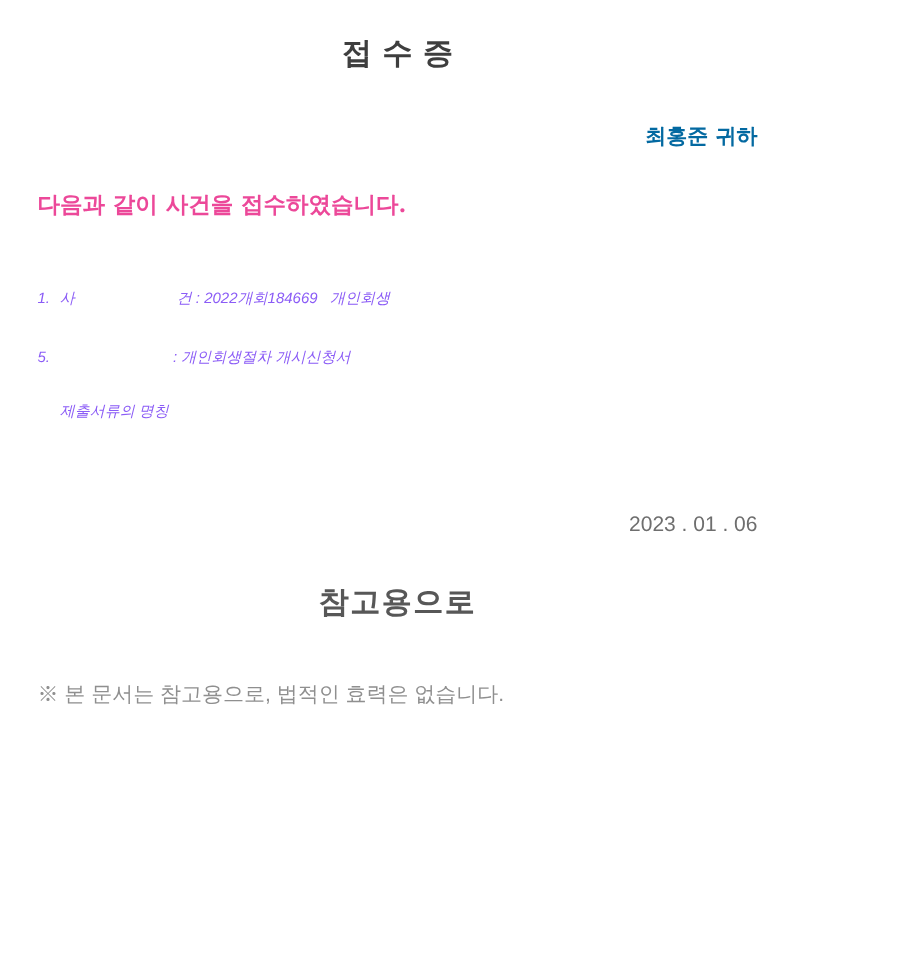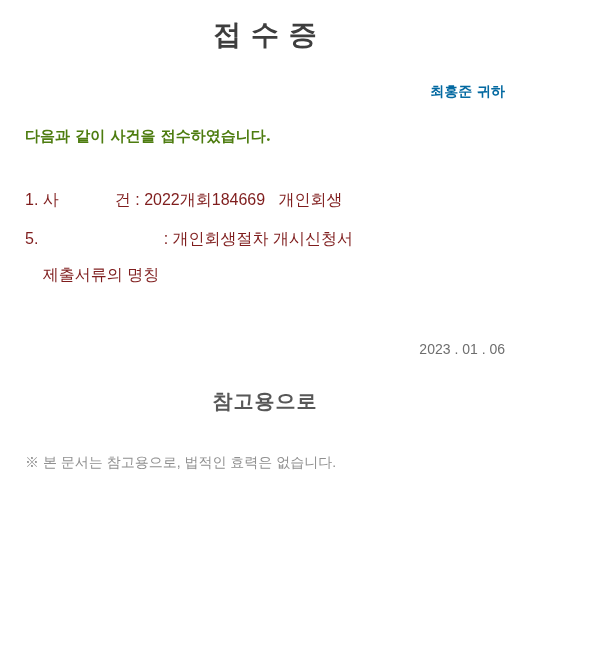--- a/index.html
+++ b/index.html
@@ -16,21 +16,21 @@
   .page {
     box-sizing: border-box;
     width: 600px;
     height: 650px;
     padding: 16px 95px 0 25px; 
   }
   .doc-title {
     margin: 0;
     text-align: center;
     font-family: "DejaVu Serif", "Liberation Serif", serif;
-    font-size: 28px;
+    font-size: 20px;
     font-weight: 600;
     line-height: 38px;
     color: #3e3e3e;
     white-space: pre;
   }
   .addressee {
     margin-top: 28px;
     text-align: right;
     font-family: "DejaVu Serif", "Liberation Serif", serif;
     font-size: 14px;
@@ -38,32 +38,33 @@
     line-height: 18px;
     color: #0369a1;
     white-space: pre;
   }
   .intro {
     margin-top: 26px;
     font-family: "DejaVu Serif", "Liberation Serif", serif;
     font-size: 15px;
     font-weight: bold;
     line-height: 20px;
-    color: #4d7c0f;
+    color: #ec4899;
     white-space: pre;
   }
   .items {
     margin-top: 44px;
   }
   .item-row {
-    font-size: 16px;
+    font-size: 10px;
     line-height: 20px;
-    color: #7f1d1d;
+    color: #8b5cf6;
     white-space: pre;
     margin-bottom: 19px;
+    font-style: italic;
   }
   .item-num {
     display: inline-block;
     min-width: 12px;
   }
   .item-label {
     display: inline-block;
     width: 88px;
     white-space: normal;
     text-align: justify;

